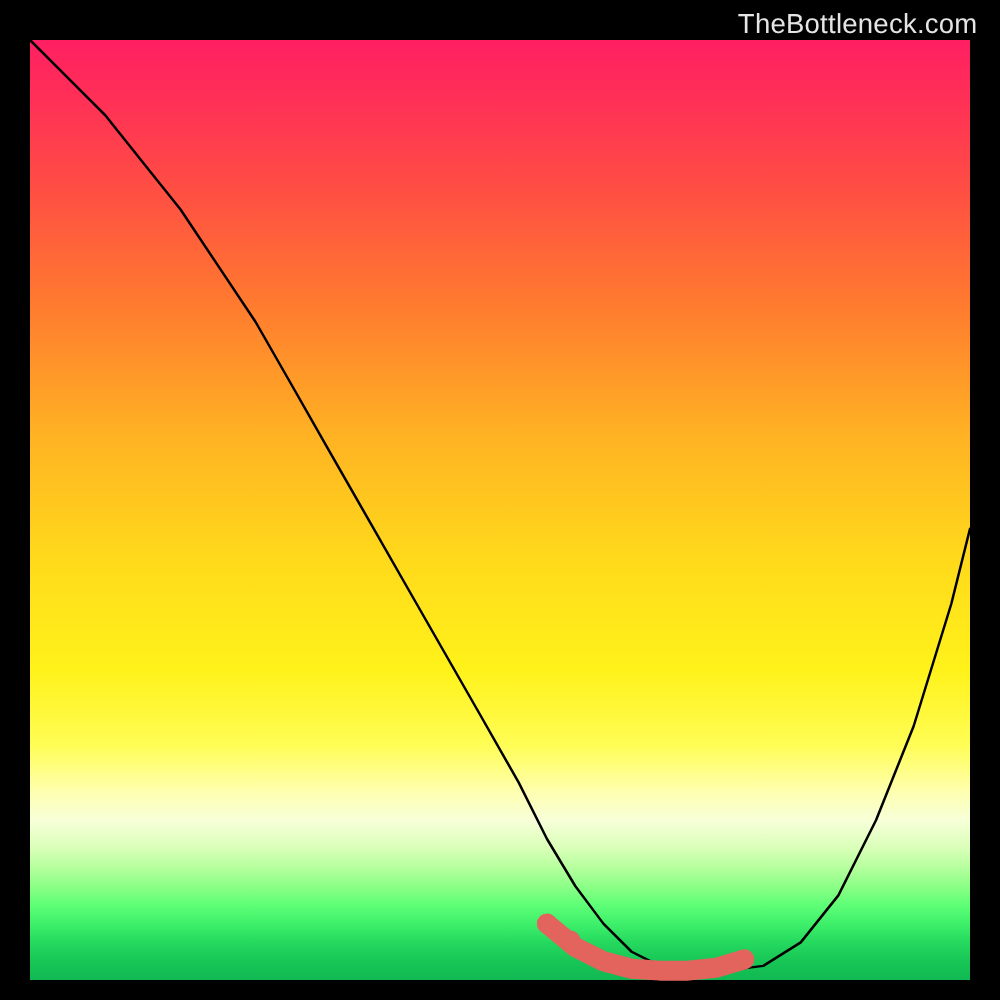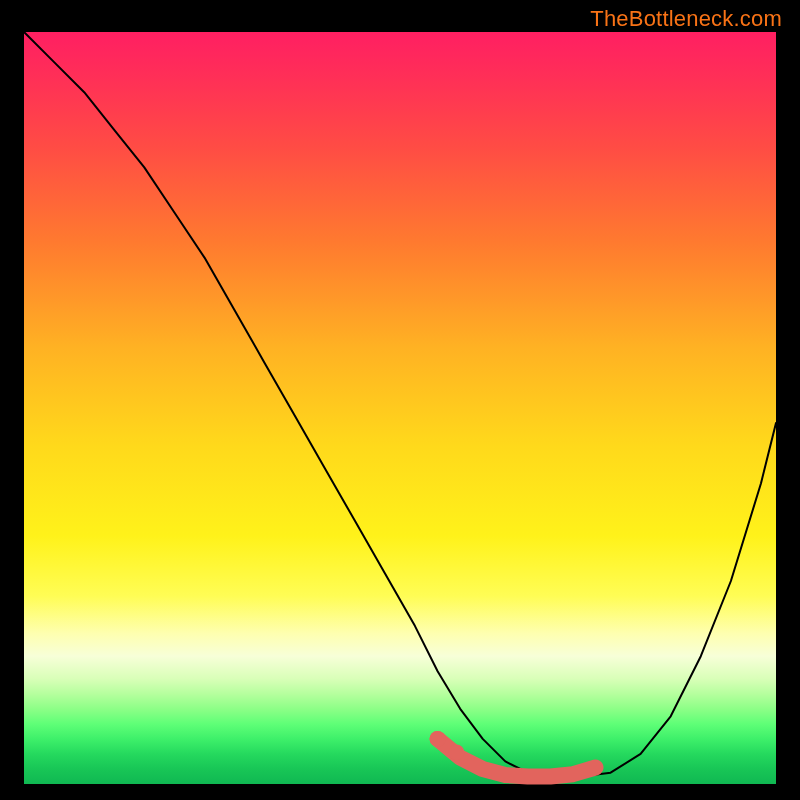--- a/index.html
+++ b/index.html
@@ -10,21 +10,21 @@
     height: 800px;
     background: #000;
   }
   .watermark {
     position: absolute;
     top: 6px;
     right: 18px;
     font-family: Arial, Helvetica, sans-serif;
     font-size: 22px;
     font-weight: 500;
-    color: #f97316;
+    color: #e5e5e5;
     letter-spacing: 0.2px;
     z-index: 5;
   }
   .plot-frame {
     position: absolute;
     left: 24px;
     top: 32px;
     width: 752px;   
     height: 752px;
     background: #000;

